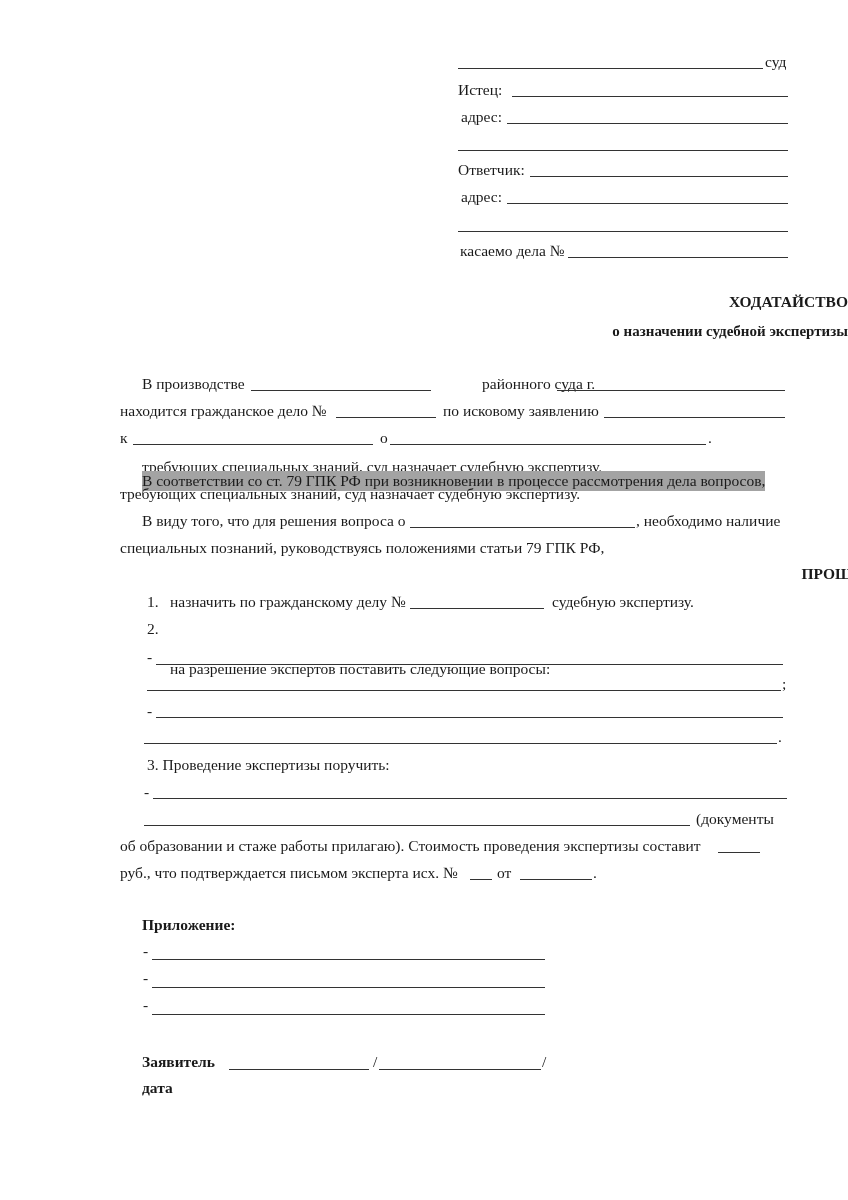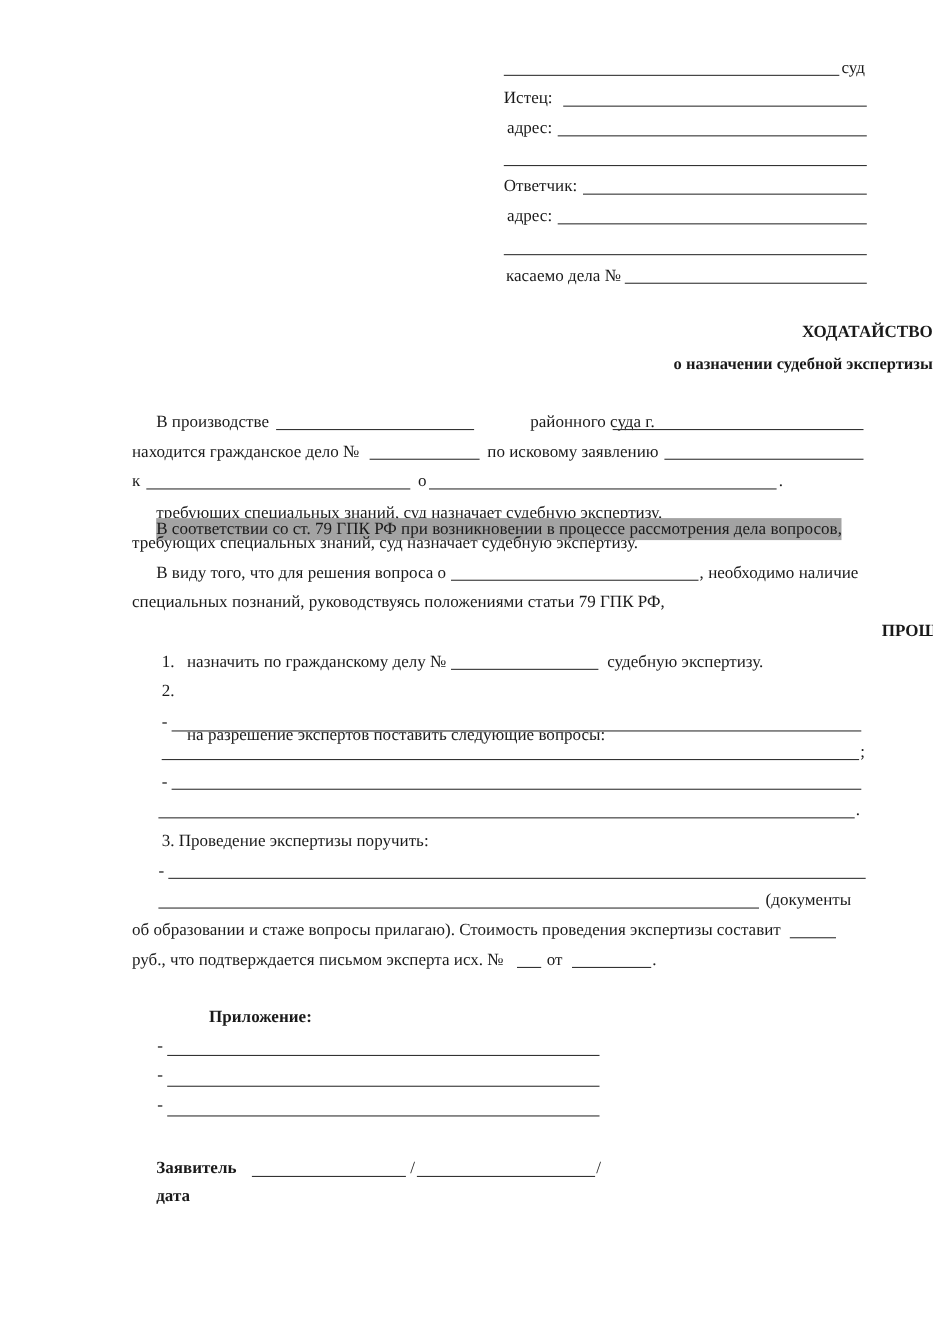--- a/index.html
+++ b/index.html
@@ -81,30 +81,30 @@
 <div class="abs-blank" style="left:144px; top:742px; width:633px;"></div>
 <div class="ln" style="left:778px; top:727px;">.</div>
 
 <div class="ln" style="left:147px; top:755px;">3. Проведение экспертизы поручить:</div>
 
 <div class="ln" style="left:144px; top:782px;">-</div>
 <div class="abs-blank" style="left:153px; top:797px; width:634px;"></div>
 <div class="abs-blank" style="left:144px; top:824px; width:546px;"></div>
 <div class="ln" style="left:696px; top:809px;">(документы</div>
 
-<div class="ln" style="left:120px; top:836px;">об образовании и стаже вопросы прилагаю). Стоимость проведения экспертизы составит</div>
+<div class="ln" style="left:120px; top:836px;">об образовании и стаже работы прилагаю). Стоимость проведения экспертизы составит</div>
 <div class="abs-blank" style="left:718px; top:851px; width:42px;"></div>
 
 <div class="ln" style="left:120px; top:863px;">руб., что подтверждается письмом эксперта исх. №</div>
 <div class="abs-blank" style="left:470px; top:878px; width:22px;"></div>
 <div class="ln" style="left:497px; top:863px;">от</div>
 <div class="abs-blank" style="left:520px; top:878px; width:72px;"></div>
 <div class="ln" style="left:593px; top:863px;">.</div>
 
-<div class="ln b" style="left:142px; top:915px;margin-left:48px;">Приложение:</div>
+<div class="ln b" style="left:142px; top:915px;">Приложение:</div>
 
 <div class="ln" style="left:143px; top:941px;">-</div>
 <div class="abs-blank" style="left:152px; top:958px; width:393px;"></div>
 <div class="ln" style="left:143px; top:968px;">-</div>
 <div class="abs-blank" style="left:152px; top:986px; width:393px;"></div>
 <div class="ln" style="left:143px; top:995px;">-</div>
 <div class="abs-blank" style="left:152px; top:1013px; width:393px;"></div>
 
 <div class="ln b" style="left:142px; top:1052px;">Заявитель</div>
 <div class="abs-blank" style="left:229px; top:1068px; width:140px;"></div>

